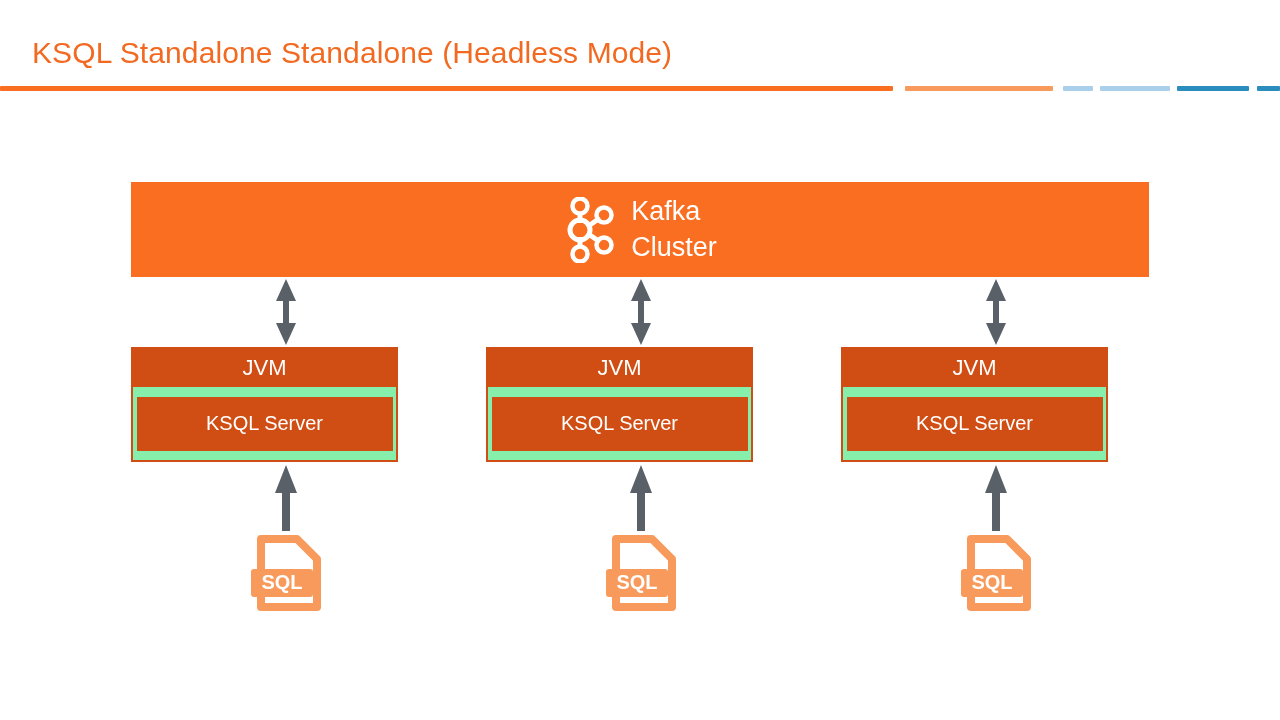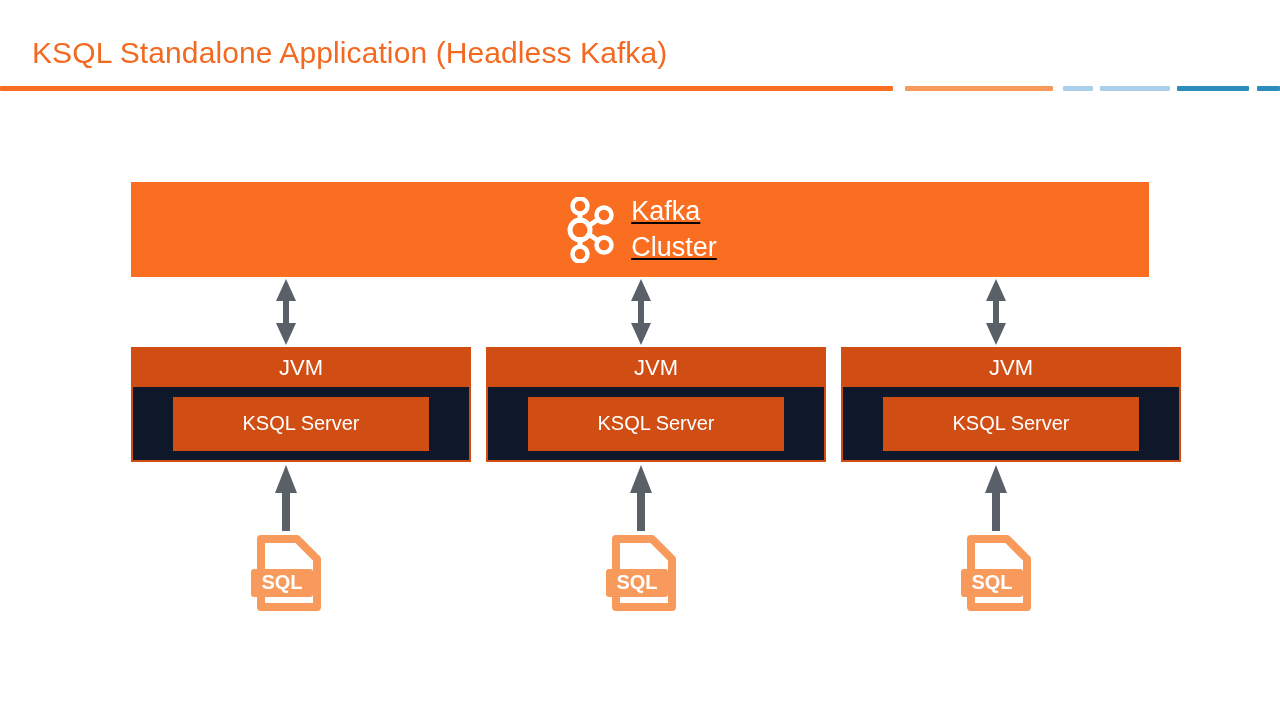--- a/index.html
+++ b/index.html
@@ -47,21 +47,20 @@
   #kafka-bar {
     position: absolute;
     left: 131px;
     top: 182px;
     width: 1018px;
     height: 95px;
     background: #F96E20;
     display: flex;
     align-items: center;
     justify-content: center;
-    text-decoration: underline;
   }
   #kafka-inner {
     display: flex;
     align-items: center;
     gap: 16px;
   }
   #kafka-logo {
     width: 52px;
     height: 66px;
     display: block;
@@ -100,25 +99,25 @@
     transform: translateX(-50%);
     width: 26px;
     height: 70px;
   }
 
   
   .jvm-box {
     position: absolute;
     top: 347px;
     left: 0;
-    width: 340px;
+    width: 267px;
     height: 115px;
     box-sizing: border-box;
     border: 2px solid #D04E14;
-    background: #0f172a;
+    background: #86efac;
   }
   .jvm-header {
     height: 38px;
     background: #D04E14;
     color: #ffffff;
     font-size: 22px;
     display: flex;
     align-items: center;
     justify-content: center;
   }
@@ -146,21 +145,21 @@
     top: 533px;
     left: 50%;
     transform: translateX(-50%);
     width: 78px;
     height: 80px;
   }
 </style>
 </head>
 <body>
 
-<div id="slide-title">KSQL Standalone Application (Headless Kafka)</div>
+<div id="slide-title">KSQL Standalone Standalone (Headless Mode)</div>
 
 <div id="title-rule">
     <div class="rule-seg" style="left: 0px; width: 893px; background: rgb(249, 110, 32);"></div>
     <div class="rule-seg" style="left: 905px; width: 148px; background: rgb(248, 154, 92);"></div>
     <div class="rule-seg" style="left: 1063px; width: 30px; background: rgb(169, 207, 234);"></div>
     <div class="rule-seg" style="left: 1100px; width: 70px; background: rgb(169, 207, 234);"></div>
     <div class="rule-seg" style="left: 1177px; width: 72px; background: rgb(43, 140, 190);"></div>
     <div class="rule-seg" style="left: 1257px; width: 23px; background: rgb(43, 140, 190);"></div>
   </div>
 

